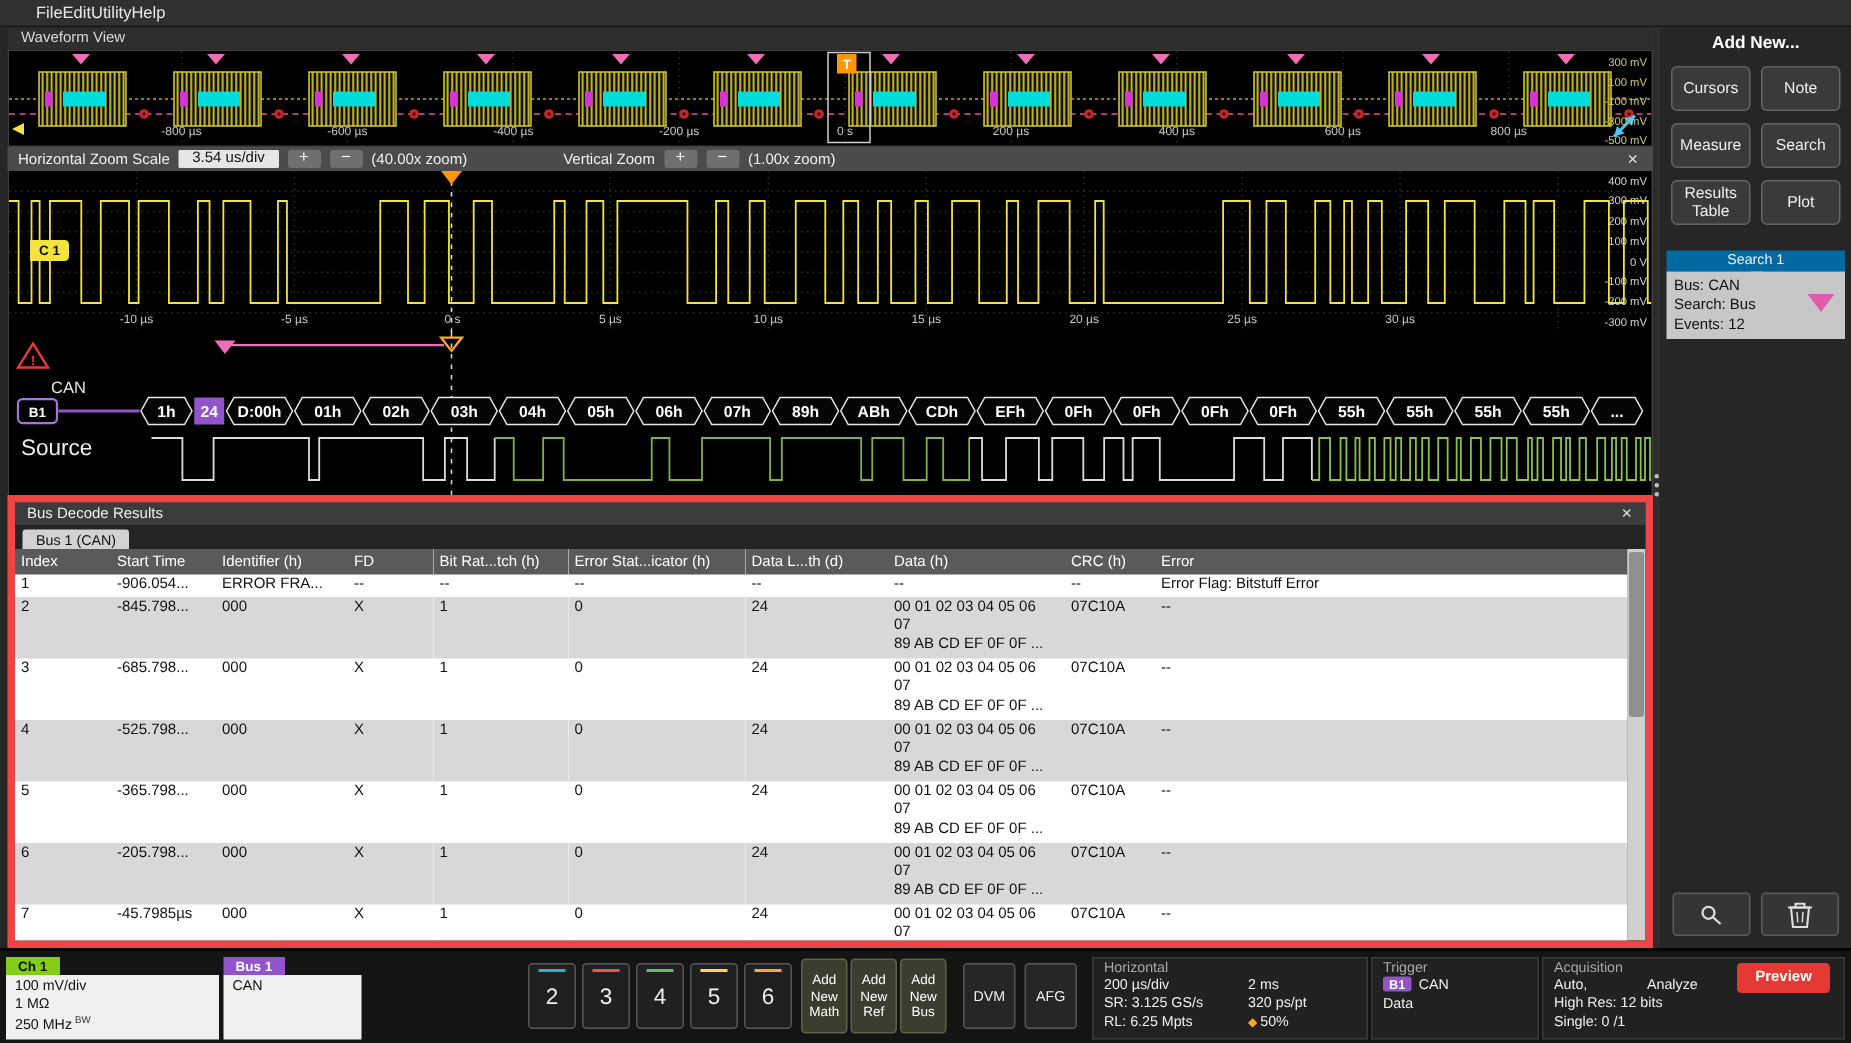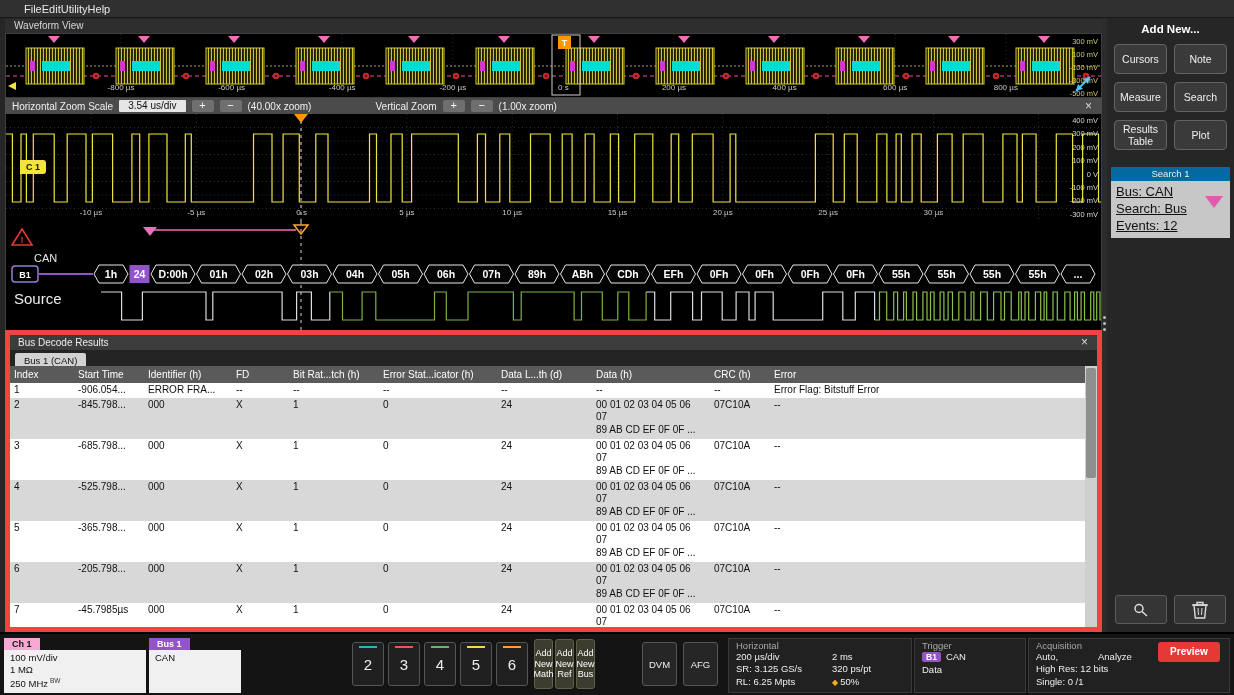--- a/index.html
+++ b/index.html
@@ -78,46 +78,46 @@
   #sb-grid{display:grid;grid-template-columns:1fr 1fr;gap:8px 7px;padding:9px 7px;}
   .sb-btn{background:#3a3a3a;border:1px solid #646464;border-radius:4px;color:#efefef;font-size:10.5px;
           min-height:24px;display:flex;align-items:center;justify-content:center;text-align:center;
           padding:2px;line-height:1.15;}
   #search-card{margin:8px 4px 0;}
   #sc-head{background:#0369a1;color:#eee;font-size:9.5px;height:14px;line-height:14px;
            padding:0 4px;display:flex;justify-content:space-between;align-items:center;flex-direction:column;}
   .sc-badge{width:14px;height:10px;background:#6b3040;display:flex;align-items:center;justify-content:center;}
   .sc-badge-tri{width:0;height:0;border-left:4px solid transparent;border-right:4px solid transparent;
                 border-top:6px solid #f06eb4;}
-  #sc-body{background:#c7c7c7;color:#111;font-size:13px;padding:3px 5px;position:relative;line-height:1.3;text-decoration:underline;}
+  #sc-body{background:#c7c7c7;color:#111;font-size:10px;padding:3px 5px;position:relative;line-height:1.3;}
   .sc-tri{position:absolute;right:7px;top:15px;width:0;height:0;border-left:9px solid transparent;
           border-right:9px solid transparent;border-top:12px solid #e05caa;}
   #sb-bottom{position:absolute;bottom:8px;left:8px;right:8px;display:flex;justify-content:space-between;}
   .sb-tool{width:50px;height:27px;background:#353535;border:1px solid #5c5c5c;border-radius:3px;
            display:flex;align-items:center;justify-content:center;}
 
   
   #statusbar{position:absolute;left:0;top:632px;width:1234px;height:63px;background:#141414;
              border-top:2px solid #000;}
   .card{position:absolute;top:4px;height:55px;}
   .card-tab{position:absolute;top:0;left:0;height:12px;font-size:9px;font-weight:bold;line-height:12px;
             padding:0 8px;}
   .card-body{position:absolute;top:12px;left:0;right:0;bottom:0;background:#f0f0f0;color:#111;
              font-size:9.5px;padding:2px 6px;line-height:1.3;box-sizing:border-box;}
   #ch1-card{left:4px;width:142px;}
-  #ch1-card .card-tab{background:#f9a8d4;color:#111;}
+  #ch1-card .card-tab{background:#84cc16;color:#111;}
   #bus1-card{left:149px;width:92px;}
   #bus1-card .card-tab{background:#9254c8;color:#fff;}
   .bw{font-size:6.5px;vertical-align:super;margin-left:2px;color:#333;}
   #chan-row{position:absolute;left:352px;top:8px;display:flex;gap:4px;}
   .chan-btn{width:30px;height:42px;background:#202020;border:1px solid #565656;border-radius:3px;
             color:#efefef;font-size:15px;display:flex;align-items:center;justify-content:center;position:relative;}
   .chan-color{position:absolute;top:3px;left:6px;right:6px;height:2px;display:block;}
   #add-row{position:absolute;left:534px;top:5px;display:flex;gap:2px;}
-  .add-btn{width:19px;height:50px;background:#3d3d2f;border:1px solid #60604a;border-radius:3px;
+  .add-btn{width:31px;height:50px;background:#3d3d2f;border:1px solid #60604a;border-radius:3px;
            color:#fff;font-size:9px;text-align:center;display:flex;align-items:center;justify-content:center;
            line-height:1.2;padding:1px;box-sizing:border-box;}
   #misc-row{position:absolute;left:642px;top:8px;display:flex;gap:6px;}
   .misc-btn{width:33px;height:42px;background:#262626;border:1px solid #565656;border-radius:3px;
             color:#efefef;font-size:9.5px;display:flex;align-items:center;justify-content:center;}
   .info-panel{position:absolute;top:4px;height:55px;background:#212121;border:1px solid #3a3a3a;
               box-sizing:border-box;padding:1px 7px;}
   .info-title{color:#a8a8a8;font-size:9.5px;}
   .info-grid{display:grid;grid-template-columns:96px 1fr;color:#efefef;font-size:9.5px;line-height:1.3;}
   #info-h{left:728px;width:184px;}

